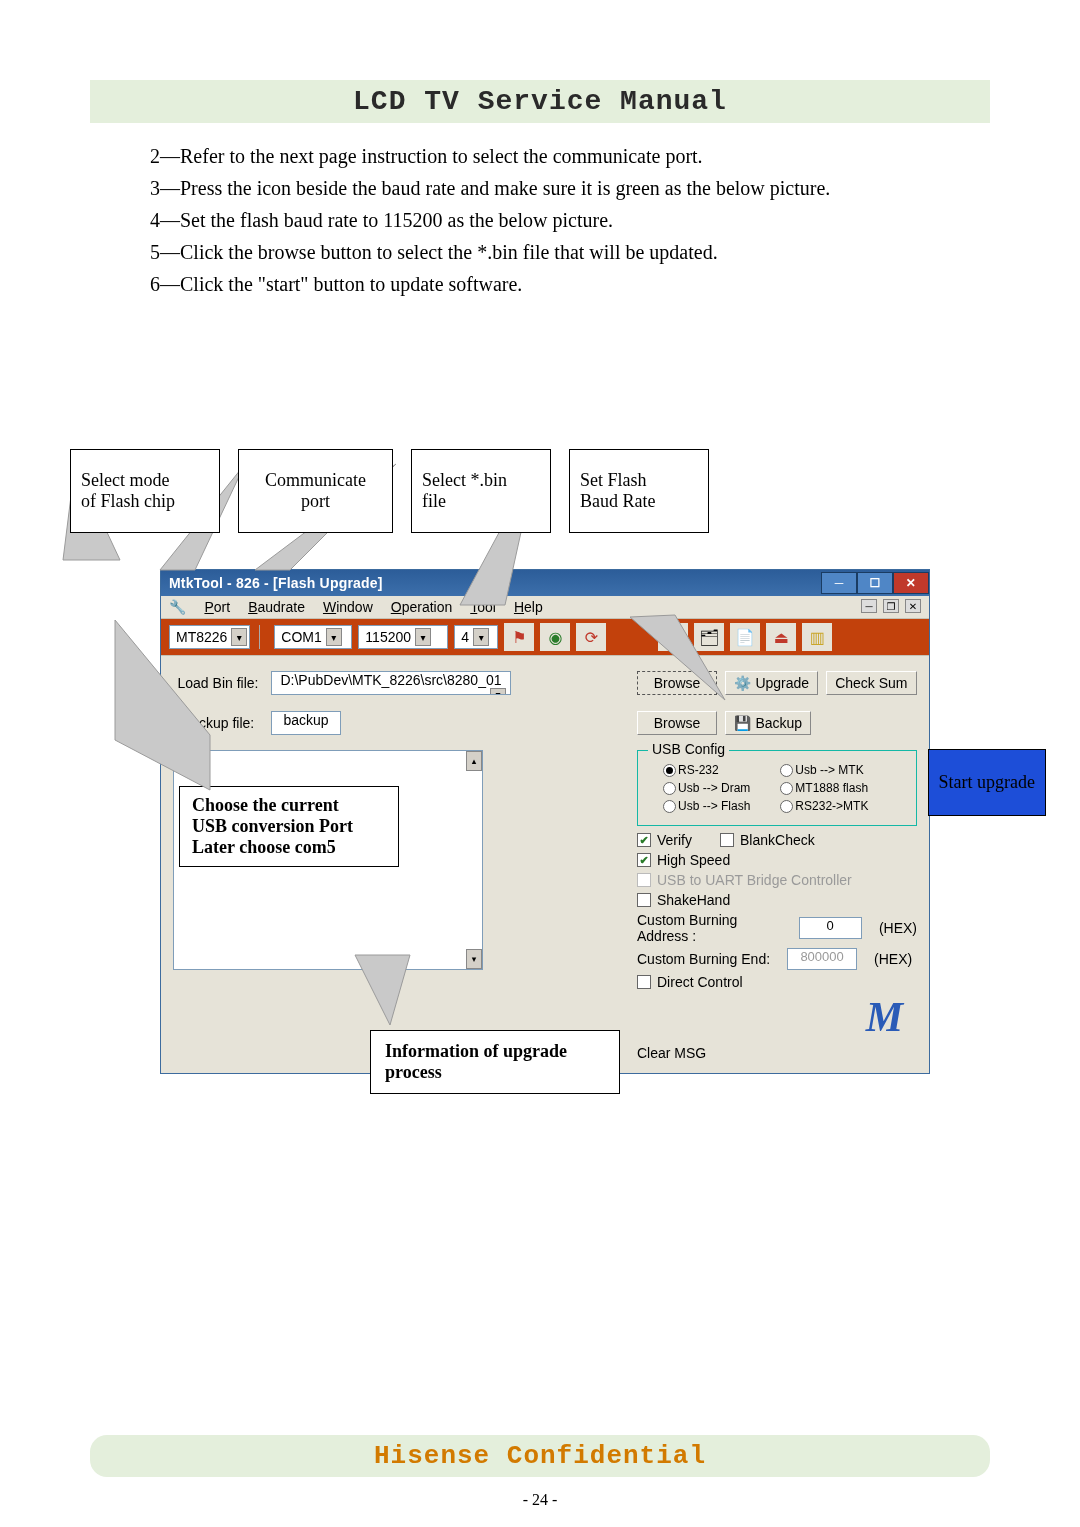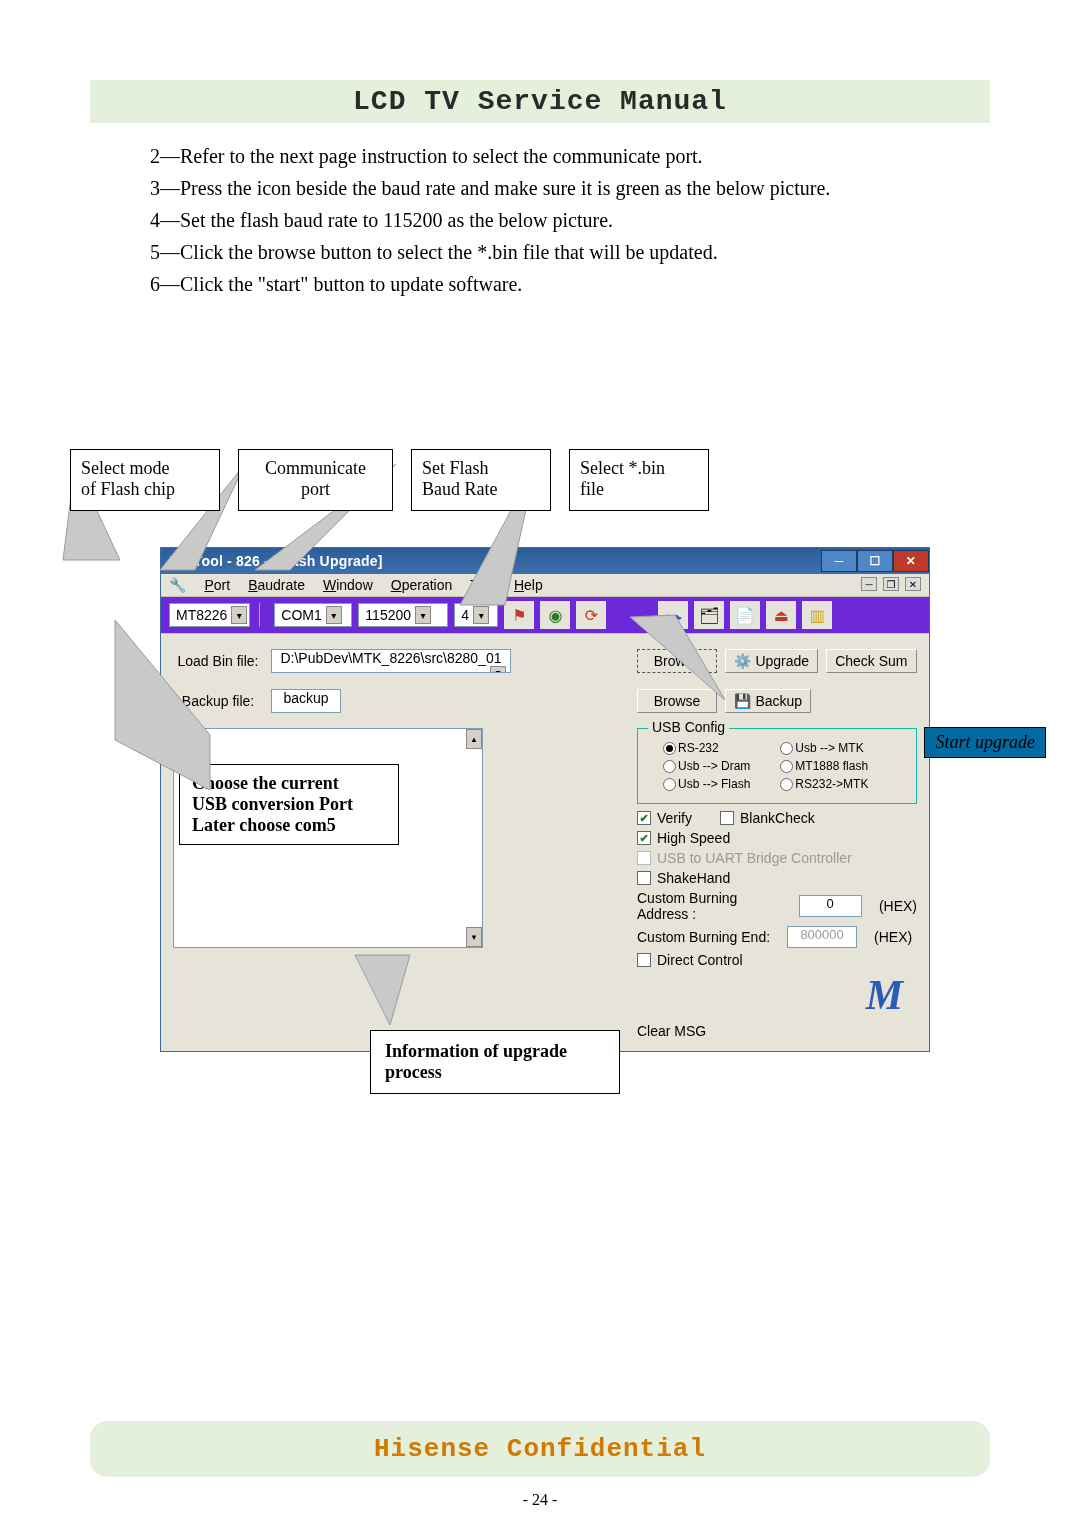--- a/index.html
+++ b/index.html
@@ -37,21 +37,21 @@
 
   .callout-row {
     display: flex;
     gap: 18px;
     margin-left: -20px;
     position: relative;
     z-index: 10;
   }
   .callout {
     border: 1px solid #000;
-    padding: 8px 10px;
+    padding: 20px 10px;
     font-size: 18px;
     background: #fff;
     position: relative;
     min-height: 62px;
   }
   .callout::after {
     content: "";
     position: absolute;
     left: 50%;
     top: 100%;
@@ -109,21 +109,21 @@
   .menubar span u { text-decoration: underline; }
   .child-controls { margin-left:auto; display:flex; gap:6px; }
   .child-controls .c { width:16px; height:14px; border:1px solid #888; display:flex; align-items:center; justify-content:center; font-size:10px; background:#ddd;}
 
   .toolbar1 {
     display: flex;
     align-items: center;
     gap: 6px;
     padding: 4px 8px;
     border-bottom: 1px solid #c5c2b5;
-    background:#6d28d9;
+    background:#c2410c;
   }
   .select-box {
     background: #fff;
     border: 1px solid #7f9db9;
     height: 24px;
     display: flex; align-items: center;
     padding: 0 2px 0 6px;
     font-size: 14px;
   }
   .dropdown-btn {
@@ -199,34 +199,34 @@
     position:absolute;
     font-weight:bold;
   }
   .usb-callout {
     position:absolute; border:1px solid #000; background:#fff;
     padding:8px 12px; font-size:18px; font-weight:bold;
     font-family:"Times New Roman",serif;
     width:220px;
   }
   .start-callout {
-    position:absolute; border:1px solid #000; background:#0369a1;
-    padding:4px 10px; font-size:18px;font-style:italic;
+    position:absolute; border:1px solid #000; background:#1d4ed8;
+    padding:22px 10px; font-size:18px;
   }
   svg.lead-lines { position:absolute; top:0; left:0; pointer-events:none; z-index:8;}
 
   .footer-bar {
     position:absolute;
     left:90px; right:90px;
     bottom:50px;
     background:#e4efdc;
     color:#d27a00;
     font-family:"Courier New",monospace;
     font-weight:bold; font-size:26px;
-    text-align:center; padding:13px 0;
+    text-align:center; padding:6px 0;
     letter-spacing:1px;
     border-radius:17px;
   }
   .pagenum {
     position:absolute; bottom:18px; left:0; right:0;
     text-align:center; font-size:16px;
   }
 </style>
 </head>
 <body>
@@ -245,26 +245,26 @@
   <div class="callout-row">
     <div class="callout" style="width:150px">
       <div>Select  mode</div>
       <div>of Flash chip</div>
     </div>
     <div class="callout" style="width:155px;text-align:center">
       <div>Communicate</div>
       <div>port</div>
     </div>
     <div class="callout" style="width:140px">
+      <div>Select  *.bin</div>
+      <div>file</div>
+    </div>
+    <div class="callout" style="width:140px">
       <div>Set    Flash</div>
       <div>Baud Rate</div>
-    </div>
-    <div class="callout" style="width:140px">
-      <div>Select  *.bin</div>
-      <div>file</div>
     </div>
   </div>
 
   <svg class="lead-lines" width="900" height="740" style="top:400px;left:-20px;">
     <polygon points="95,64 83,160 140,160" fill="#c9c9c9" stroke="#9a9a9a"></polygon>
     <polygon points="265,64 180,170 215,170" fill="#c9c9c9" stroke="#9a9a9a"></polygon>
     <polygon points="416,64 275,170 310,170" fill="#c9c9c9" stroke="#9a9a9a"></polygon>
     <polygon points="556,64 480,205 525,205" fill="#c9c9c9" stroke="#9a9a9a"></polygon>
     <polygon points="230,390 135,340 135,220 230,335" fill="#c9c9c9" stroke="#9a9a9a"></polygon>
     <polygon points="745,300 695,215 650,217" fill="#c9c9c9" stroke="#9a9a9a"></polygon>

